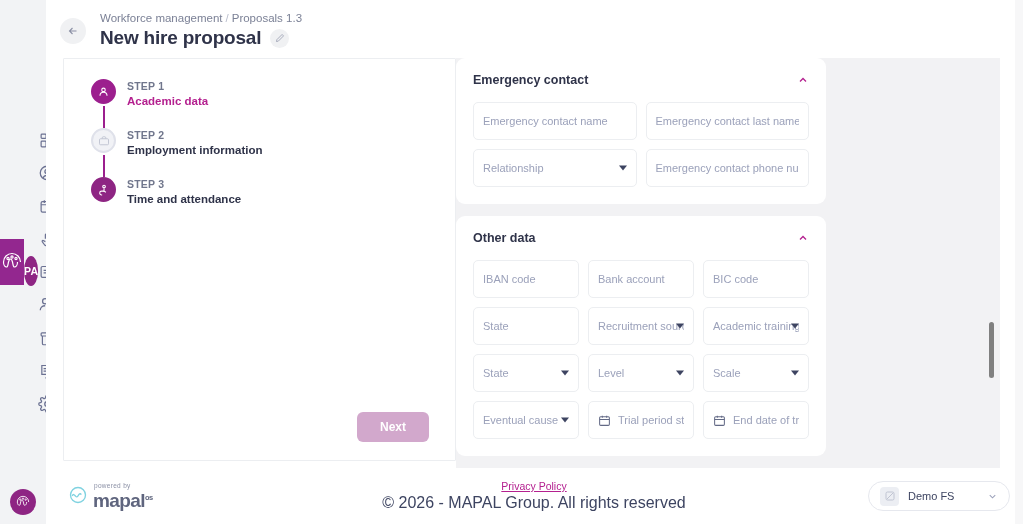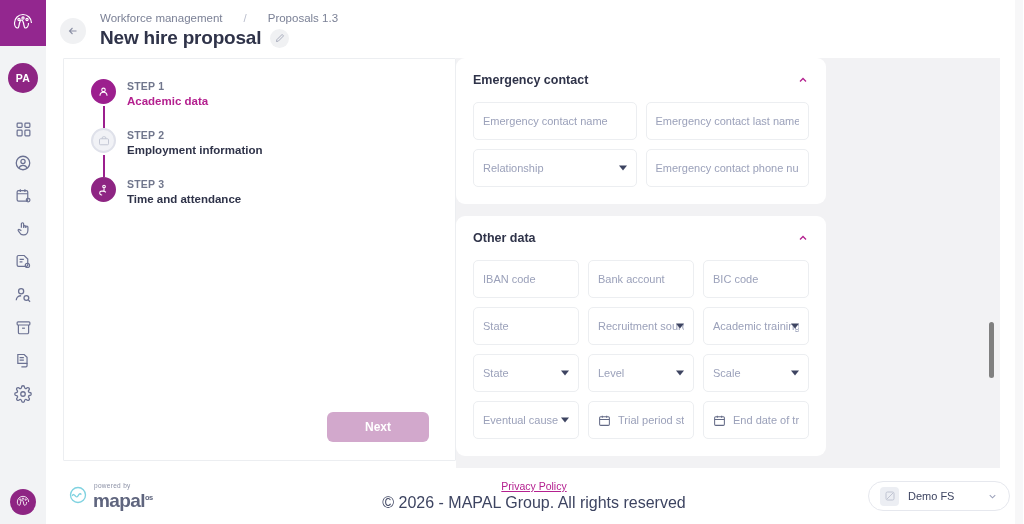--- a/index.html
+++ b/index.html
@@ -8,21 +8,21 @@
     font-family: "Liberation Sans", sans-serif;
     background: #ffffff;
     overflow: hidden;
   }
   #app { position: relative; width: 1024px; height: 524px; display: flex; }
 
   
   .rail {
     width: 46px; height: 524px;
     background: #f2f3f5;
-    display: flex; flex-direction: column; align-items: center;
+    display: flex; flex-direction: row; align-items: center;
     flex: 0 0 46px;
     position: relative;
   }
   .rail-logo {
     width: 46px; height: 46px; background: #93278f;
     display: flex; align-items: center; justify-content: center;
   }
   .rail-avatar {
     width: 30px; height: 30px; border-radius: 50%;
     background: #8e2583; color: #fff;
@@ -59,21 +59,21 @@
     padding: 4px 0 0 14px;
   }
   .back-btn {
     width: 26px; height: 26px; border-radius: 50%;
     background: #f0f1f3; color: #8b90a5;
     display: flex; align-items: center; justify-content: center;
     margin-top: 14px; flex: 0 0 26px; cursor: pointer;
     font-size: 13px;
   }
   .head-texts { margin-left: 14px; }
-  .crumbs { display: flex; align-items: center; gap: 21px; padding-top: 8px; }
+  .crumbs { display: flex; align-items: center; gap: 3px; padding-top: 8px; }
   .crumb {
     font-size: 11.5px; color: #7b8196; cursor: pointer;
   }
   .crumb-sep { font-size: 11.5px; color: #b9bdcc; }
   .title-row { display: flex; align-items: center; gap: 9px; margin-top: 3px; }
   .page-title { font-size: 19px; font-weight: bold; color: #2f3349; letter-spacing: -.2px; }
   .edit-btn {
     width: 19px; height: 19px; border-radius: 50%;
     background: #f0f1f3; color: #9a9fb2;
     display: flex; align-items: center; justify-content: center;
@@ -131,21 +131,21 @@
   }
   .step-name.active { color: #b4208f; }
   .steps-foot {
     margin-top: auto; padding: 0 26px 18px 0;
     display: flex; justify-content: flex-end;
   }
   .next-btn {
     background: #d2a8cc; color: #ffffff;
     font-size: 12px; font-weight: bold;
     border: none; border-radius: 6px;
-    width: 102px; height: 30px; cursor: pointer;
+    width: 72px; height: 30px; cursor: pointer;
   }
 
   
   .form-col {
     flex: 1; margin-right: 24px;
     background: #f2f2f4;
     overflow: hidden;
     position: relative;
     padding-right: 0;
   }

